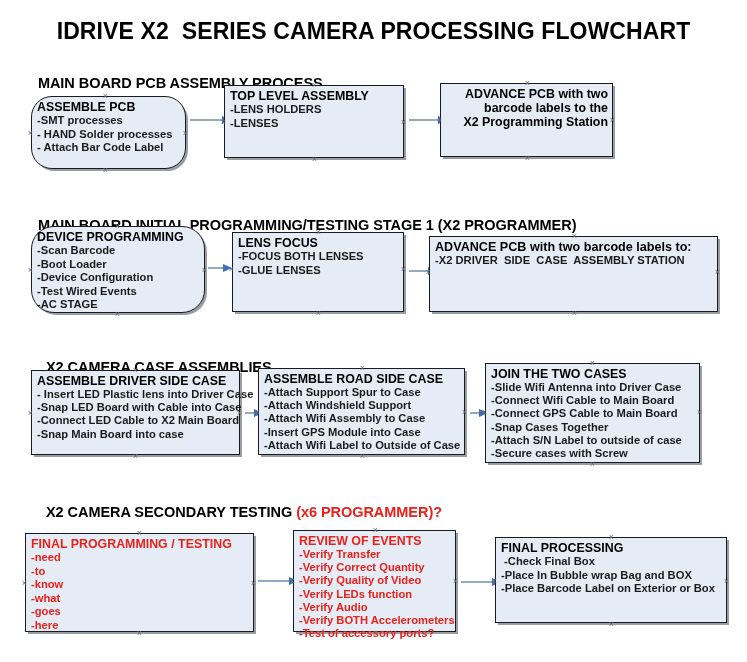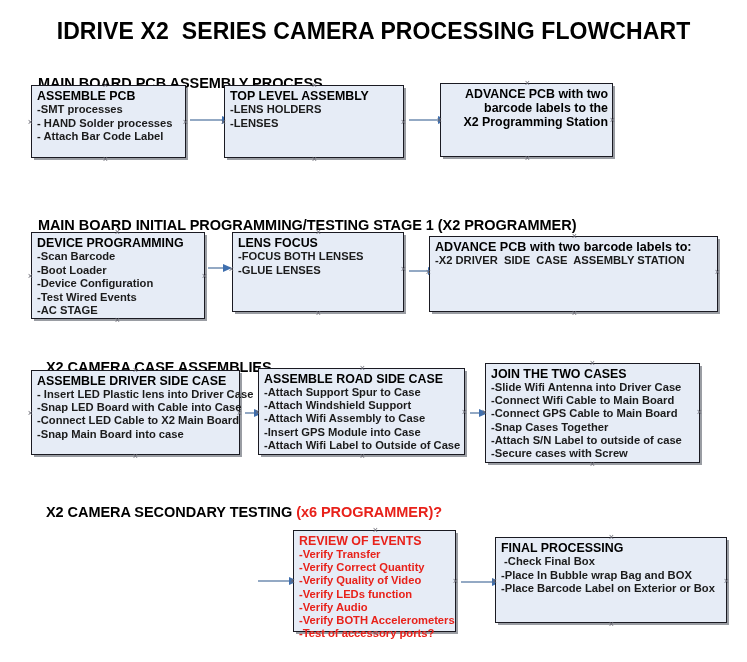--- a/index.html
+++ b/index.html
@@ -111,21 +111,21 @@
 <body>
 
 <div id="canvas">
 
   <div class="doc-title">IDRIVE X2  SERIES CAMERA PROCESSING FLOWCHART</div>
 
   <div class="section-heading" style="left:22px; top:59px;">
     <span>MAIN BOARD PCB ASSEMBLY PROCESS</span>
   </div>
 
-  <div class="node" style="left:31px; top:85px; width:155px; height:73px;">
+  <div class="node" style="left:31px; top:96px; width:155px; height:73px;border-radius:21px;">
     <div class="node-title">ASSEMBLE PCB</div>
     <div class="node-line">-SMT processes</div>
     <div class="node-line">- HAND Solder processes</div>
     <div class="node-line">- Attach Bar Code Label</div>
     <span class="handle" style="left:70px; top:-4px;"></span>
     <span class="handle" style="left:-5px; top:33px;"></span>
     <span class="handle" style="left:150px; top:33px;"></span>
     <span class="handle" style="left:70px; top:70px;"></span>
   </div>
 
@@ -150,21 +150,21 @@
     <span class="handle" style="left:83px; top:-4px;"></span>
     <span class="handle" style="left:-5px; top:33px;"></span>
     <span class="handle" style="left:168px; top:33px;"></span>
     <span class="handle" style="left:83px; top:71px;"></span>
   </div>
 
   <div class="section-heading" style="left:22px; top:201px;">
     <span>MAIN BOARD INITIAL PROGRAMMING/TESTING STAGE 1 (X2 PROGRAMMER)</span>
   </div>
 
-  <div class="node" style="left:31px; top:232px; width:174px; height:87px;">
+  <div class="node" style="left:31px; top:226px; width:174px; height:87px;border-radius:23px;">
     <div class="node-title">DEVICE PROGRAMMING</div>
     <div class="node-line">-Scan Barcode</div>
     <div class="node-line">-Boot Loader</div>
     <div class="node-line">-Device Configuration</div>
     <div class="node-line">-Test Wired Events</div>
     <div class="node-line">-AC STAGE</div>
     <span class="handle" style="left:82px; top:-4px;"></span>
     <span class="handle" style="left:-5px; top:40px;"></span>
     <span class="handle" style="left:169px; top:40px;"></span>
     <span class="handle" style="left:82px; top:84px;"></span>
@@ -237,20 +237,33 @@
     <span class="handle" style="left:103px; top:-4px;"></span>
     <span class="handle" style="left:-5px; top:45px;"></span>
     <span class="handle" style="left:210px; top:45px;"></span>
     <span class="handle" style="left:103px; top:97px;"></span>
   </div>
 
   <div class="section-heading" style="left:30px; top:488px;">
     <span>X2 CAMERA SECONDARY TESTING </span><span class="accent">(x6 PROGRAMMER)?</span>
   </div>
 
+  <div class="node red" style="left:25px; top:533px; width:229px; height:99px;">
+    <div class="node-title">FINAL PROGRAMMING / TESTING</div>
+    <div class="node-line">-need</div>
+    <div class="node-line">-to</div>
+    <div class="node-line">-know</div>
+    <div class="node-line">-what</div>
+    <div class="node-line">-goes</div>
+    <div class="node-line">-here</div>
+    <span class="handle" style="left:110px; top:-4px;"></span>
+    <span class="handle" style="left:-5px; top:46px;"></span>
+    <span class="handle" style="left:224px; top:46px;"></span>
+    <span class="handle" style="left:110px; top:96px;"></span>
+  </div>
 
   <div class="arrow" style="left:258px; top:580px; width:32px;"></div>
 
   <div class="node red dense" style="left:293px; top:530px; width:163px; height:102px;">
     <div class="node-title">REVIEW OF EVENTS</div>
     <div class="node-line">-Verify Transfer</div>
     <div class="node-line">-Verify Correct Quantity</div>
     <div class="node-line">-Verify Quality of Video</div>
     <div class="node-line">-Verify LEDs function</div>
     <div class="node-line">-Verify Audio</div>

